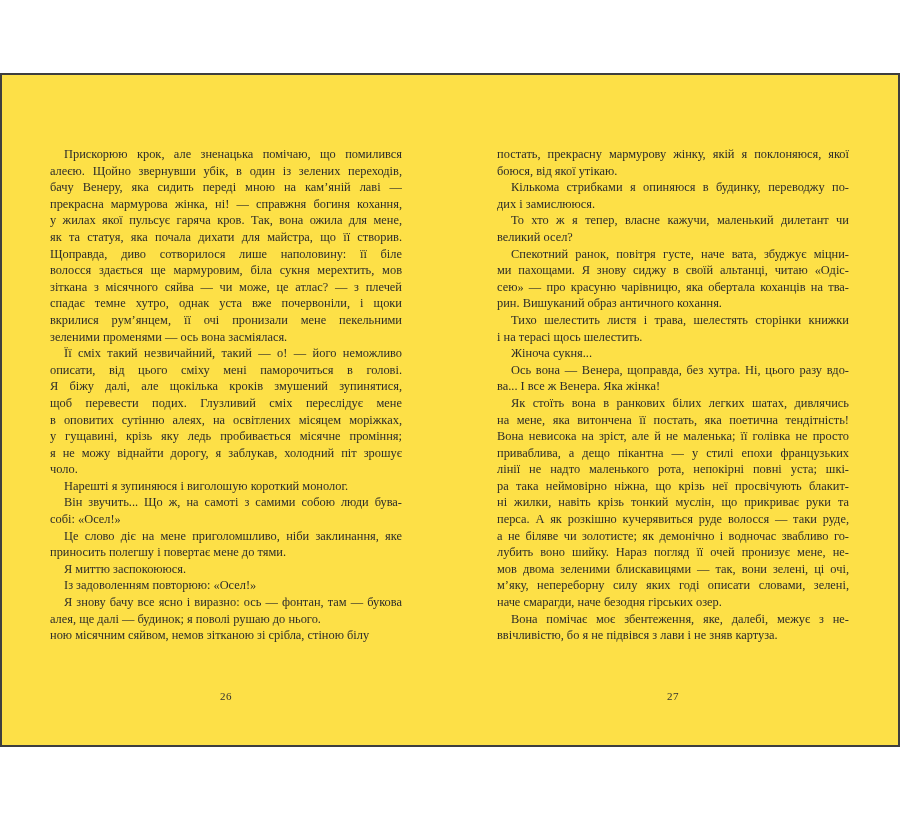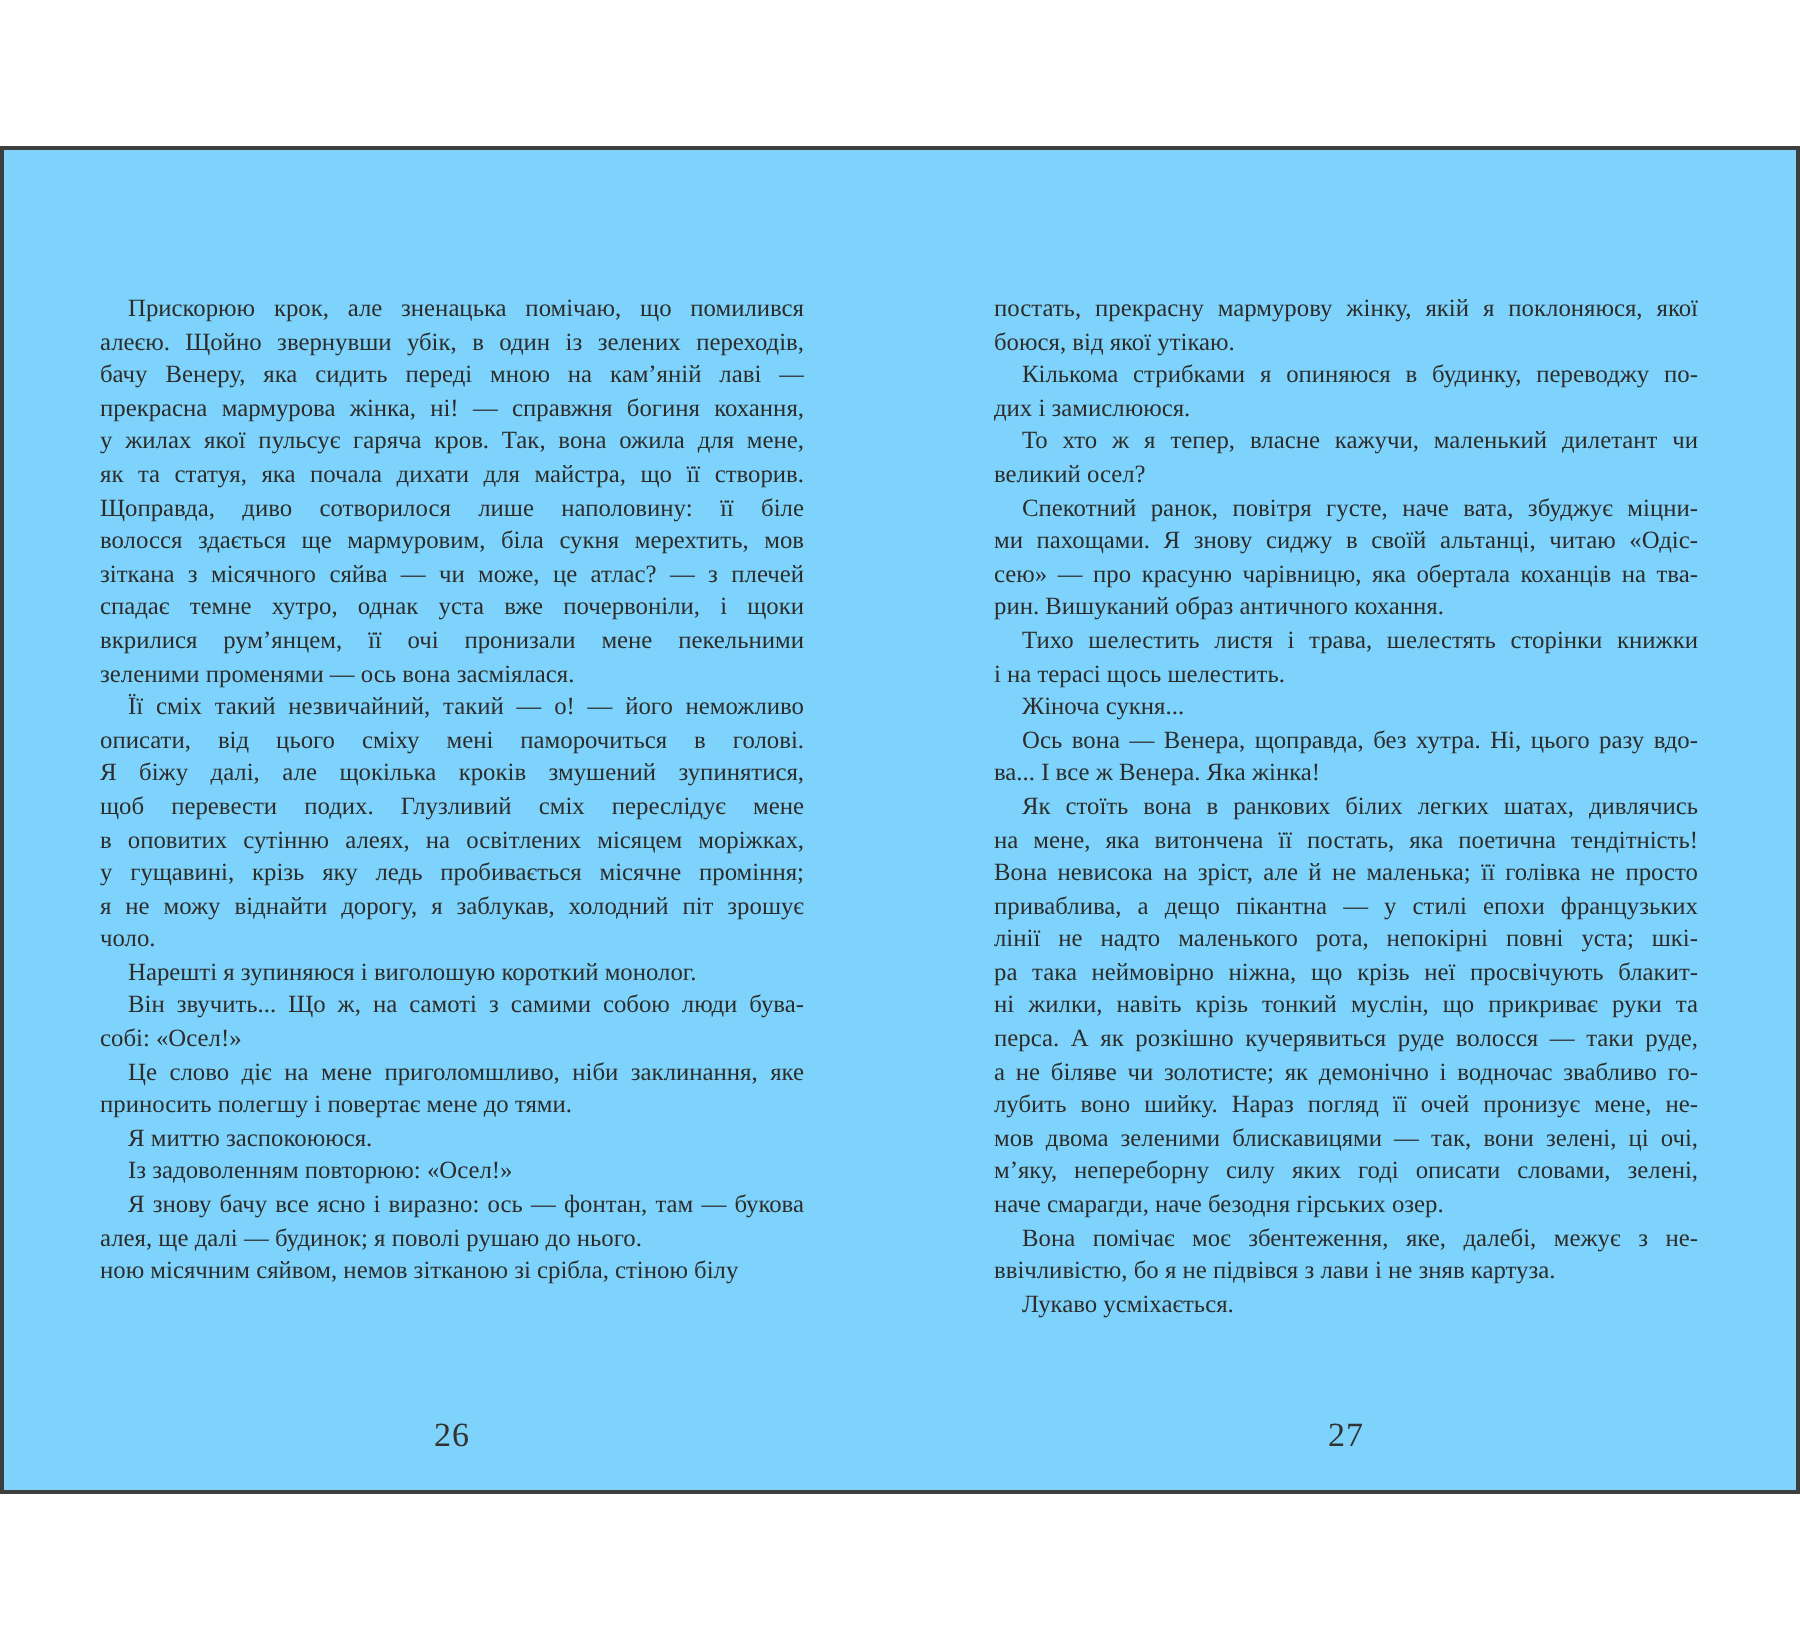--- a/index.html
+++ b/index.html
@@ -14,21 +14,21 @@
     background: #ffffff;
     overflow: hidden;
   }
   
   .spread-frame {
     position: absolute;
     left: 0; right: 0;
     top: 73px; height: 674px;
     box-sizing: border-box;
     border: 2px solid #3e3e3e;
-    background: #7dd3fc;
+    background: #fde047;
   }
   .page {
     position: absolute;
     top: 71px;
     height: 580px;
   }
   .page.left  { left: 48px;  width: 352px; }
   .page.right { left: 495px; width: 352px; }
   .text-block {
     color: #2d2c2a;
@@ -38,23 +38,23 @@
   .line {
     white-space: nowrap;
     overflow: hidden;
     text-align: justify;
     text-align-last: justify;
   }
   .line.last { text-align-last: left; }
   .line.indent { text-indent: 14px; }
   .page-number {
     position: absolute;
-    top: 562px; left: 0; right: 0;
+    top: 544px; left: 0; right: 0;
     text-align: center;
-    font-size: 17px;
+    font-size: 11px;
     letter-spacing: 0.5px;
     color: #333230;
   }
 </style>
 </head>
 <body>
 
 <div class="canvas">
   <div class="spread-frame">
 
@@ -119,19 +119,18 @@
           <div class="line">ра така неймовірно ніжна, що крізь неї просвічують блакит-</div>
           <div class="line">ні жилки, навіть крізь тонкий муслін, що прикриває руки та</div>
           <div class="line">перса. А як розкішно кучерявиться руде волосся — таки руде,</div>
           <div class="line">а не біляве чи золотисте; як демонічно і водночас звабливо го-</div>
           <div class="line">лубить воно шийку. Нараз погляд її очей пронизує мене, не-</div>
           <div class="line">мов двома зеленими блискавицями — так, вони зелені, ці очі,</div>
           <div class="line">м’яку, непереборну силу яких годі описати словами, зелені,</div>
           <div class="line last">наче смарагди, наче безодня гірських озер.</div>
           <div class="line indent">Вона помічає моє збентеження, яке, далебі, межує з не-</div>
           <div class="line last">ввічливістю, бо я не підвівся з лави і не зняв картуза.</div>
-          <div class="line indent last">Лукаво усміхається.</div>
         </div>
       <div class="page-number">27</div>
     </div>
 
   </div>
 </div>
 
 </body></html>

